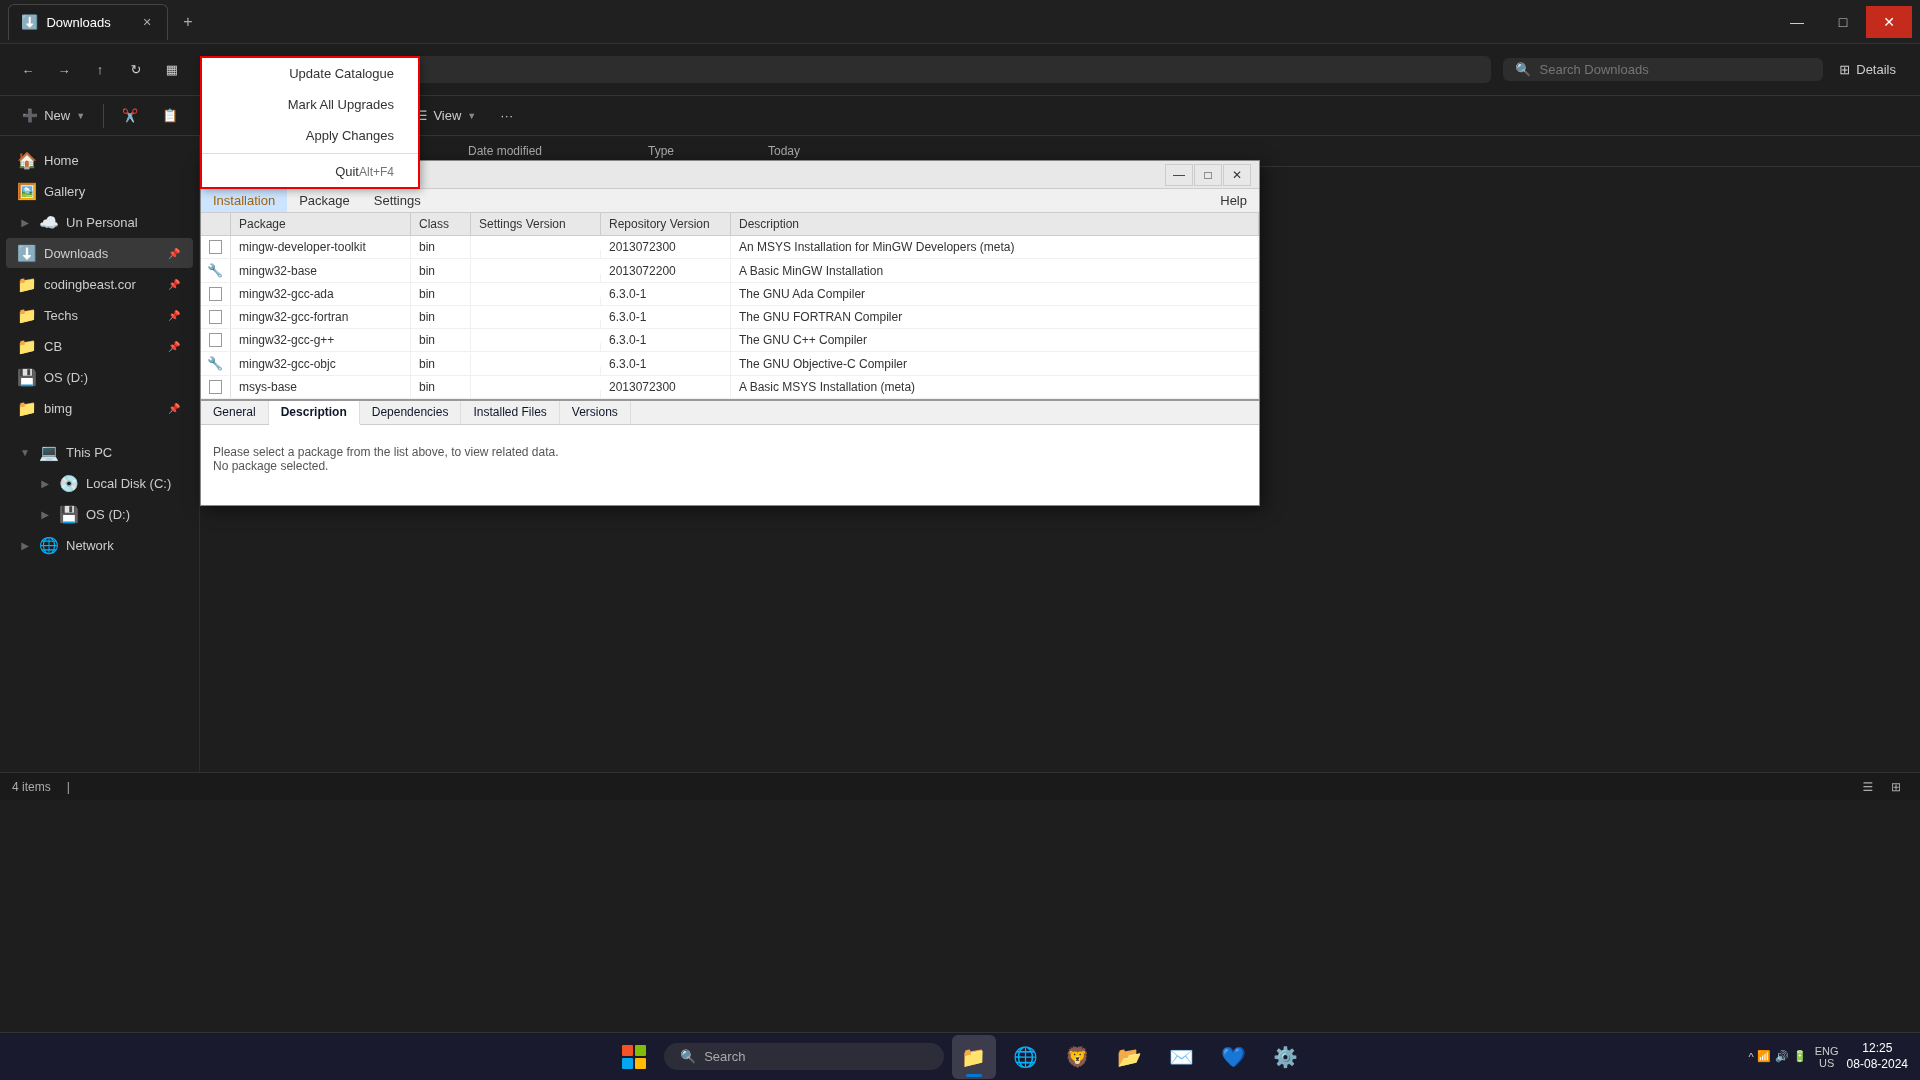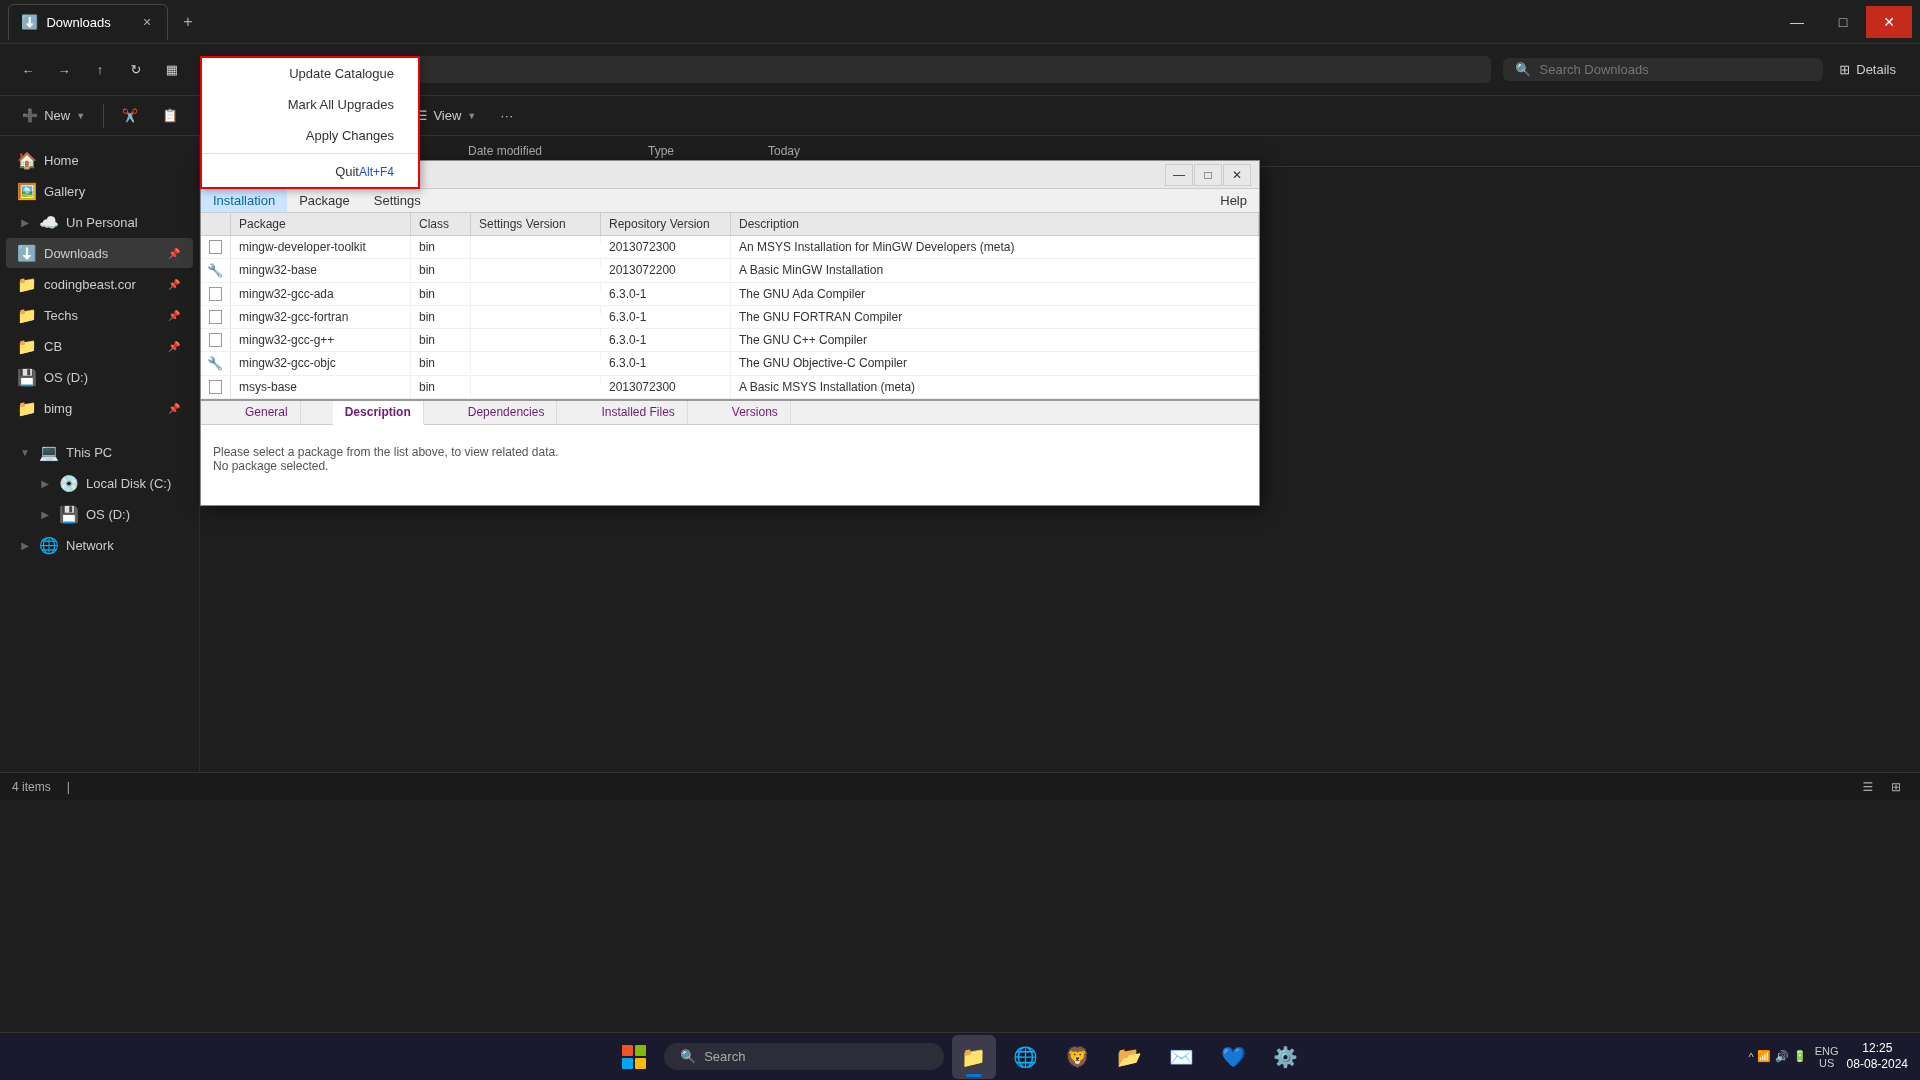--- a/index.html
+++ b/index.html
@@ -77,53 +77,53 @@
     .mingw-window { position: absolute; top: 160px; left: 200px; width: 1060px; background: #f0f0f0; border: 1px solid #888; box-shadow: 4px 4px 16px rgba(0,0,0,0.5); z-index: 100; }
     .mingw-titlebar { height: 28px; background: #e8e8e8; display: flex; align-items: center; border-bottom: 1px solid #ccc; padding: 0 8px; gap: 8px; }
     .mingw-title { font-size: 12px; color: #333; flex: 1; }
     .mingw-wc { display: flex; }
     .mingw-wc-btn { width: 28px; height: 22px; display: flex; align-items: center; justify-content: center; cursor: pointer; font-size: 12px; color: #333; border: 1px solid #ccc; background: #e8e8e8; margin-left: 1px; }
     .mingw-icon { width: 20px; height: 20px; }
 
     
     .mingw-menubar { display: flex; align-items: center; background: #f0f0f0; border-bottom: 1px solid #ccc; }
     .mingw-menu-item { padding: 4px 12px; font-size: 13px; color: #333; cursor: pointer; }
-    .mingw-menu-item.active { background: #cce4ff; color: #0369a1; }
+    .mingw-menu-item.active { background: #cce4ff; color: #a16207; }
     .mingw-menu-help { margin-left: auto; padding: 4px 12px; font-size: 13px; color: #333; cursor: pointer; }
 
     
     .mingw-dropdown { position: absolute; top: 56px; left: 200px; width: 220px; background: #fff; border: 2px solid #e00; box-shadow: 2px 2px 8px rgba(0,0,0,0.3); z-index: 200; }
     .mingw-dropdown-item { padding: 8px 24px; font-size: 13px; color: #333; cursor: pointer; display: flex; justify-content: flex-end; align-items: center; }
     .mingw-dropdown-sep { height: 1px; background: #ddd; margin: 2px 0; }
-    .mingw-dropdown-shortcut { color: #1d4ed8; font-size: 12px; }
+    .mingw-dropdown-shortcut { color: #737373; font-size: 12px; }
 
     
     .mingw-content { display: flex; flex-direction: column; }
     .mingw-package-list { background: #fff; }
     .mingw-table-header { display: flex; background: #e8e8e8; border-bottom: 1px solid #ccc; }
     .mingw-col-check { width: 30px; padding: 4px 8px; font-size: 12px; color: #333; border-right: 1px solid #ccc; }
     .mingw-col { padding: 4px 8px; font-size: 12px; color: #333; border-right: 1px solid #ccc; }
     .mingw-col-package { width: 180px; }
     .mingw-col-class { width: 60px; }
     .mingw-col-installed { width: 130px; }
     .mingw-col-repo { width: 130px; }
     .mingw-col-desc { flex: 1; }
-    .mingw-row { display: flex; align-items: flex-start; border-bottom: 1px solid #f0f0f0; }
+    .mingw-row { display: flex; align-items: flex-end; border-bottom: 1px solid #f0f0f0; }
     .mingw-check { width: 30px; padding: 4px 8px; display: flex; align-items: center; justify-content: center; border-right: 1px solid #e0e0e0; }
     .mingw-row-col { padding: 4px 8px; font-size: 12px; color: #333; border-right: 1px solid #f0f0f0; overflow: hidden; white-space: nowrap; }
     .mingw-row-col-package { width: 180px; }
     .mingw-row-col-class { width: 60px; }
     .mingw-row-col-installed { width: 130px; }
     .mingw-row-col-repo { width: 130px; }
     .mingw-row-col-desc { flex: 1; }
 
     
     .mingw-info-panel { border-top: 2px solid #999; background: #fff; }
     .mingw-info-tabs { display: flex; background: #f0f0f0; border-bottom: 1px solid #ccc; }
-    .mingw-info-tab { padding: 4px 12px; font-size: 12px; cursor: pointer; color: #701a75; border-right: 1px solid #ddd; margin-left: 32px; }
+    .mingw-info-tab { padding: 4px 12px; font-size: 12px; cursor: pointer; color: #0f172a; border-right: 1px solid #ddd; }
     .mingw-info-tab.active { background: #fff; border-bottom: 2px solid #fff; margin-bottom: -1px; font-weight: 600; }
     .mingw-info-content { padding: 12px; font-size: 12px; color: #555; min-height: 80px; }
 
     
     .cb-box { width: 14px; height: 14px; border: 1px solid #999; background: #fff; display: inline-block; }
 
     
     .addr-path { display: flex; align-items: center; gap: 4px; color: #ccc; font-size: 13px; }
   </style>
 </head>

